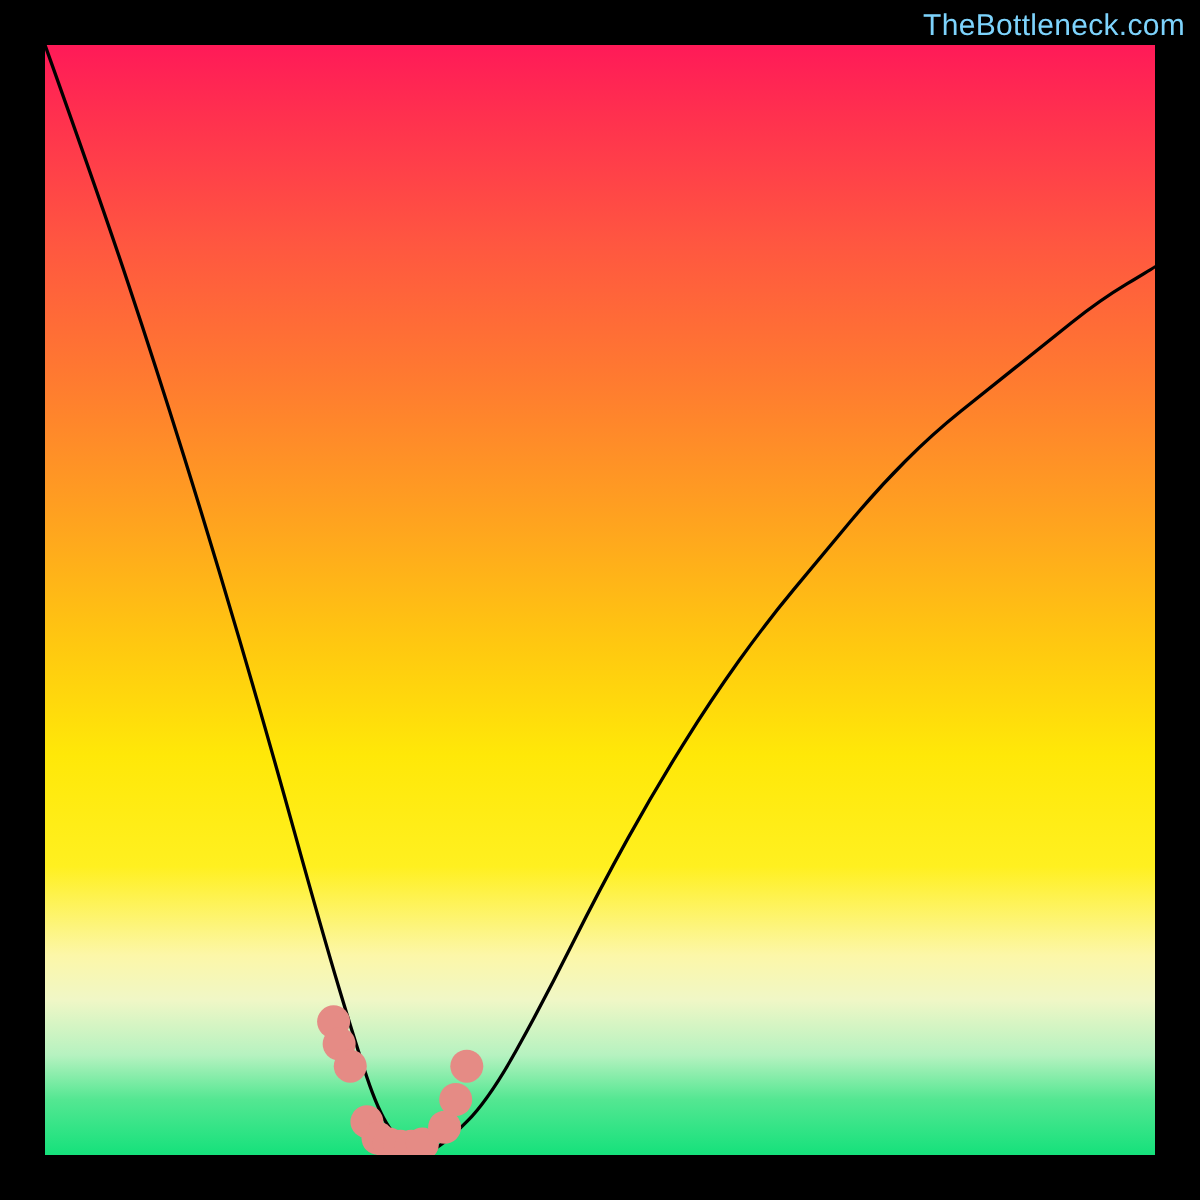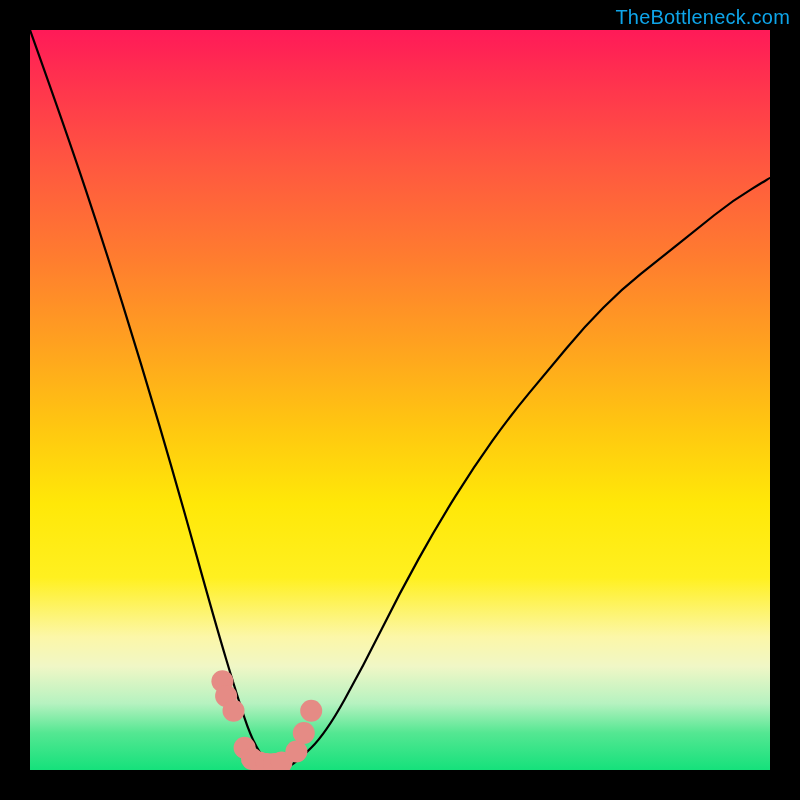--- a/index.html
+++ b/index.html
@@ -16,21 +16,21 @@
     top: 0;
     left: 0;
     width: 800px;
     height: 800px;
     background: #000;
   }
   .watermark {
     position: absolute;
     top: 6px;
     right: 10px;
-    color: #0ea5e9;
+    color: #7dd3fc;
     font-size: 20px;
     font-weight: 500;
     letter-spacing: 0.2px;
     user-select: none;
   }
   .plot {
     position: absolute;
     top: 30px;
     left: 30px;
     width: 740px;

